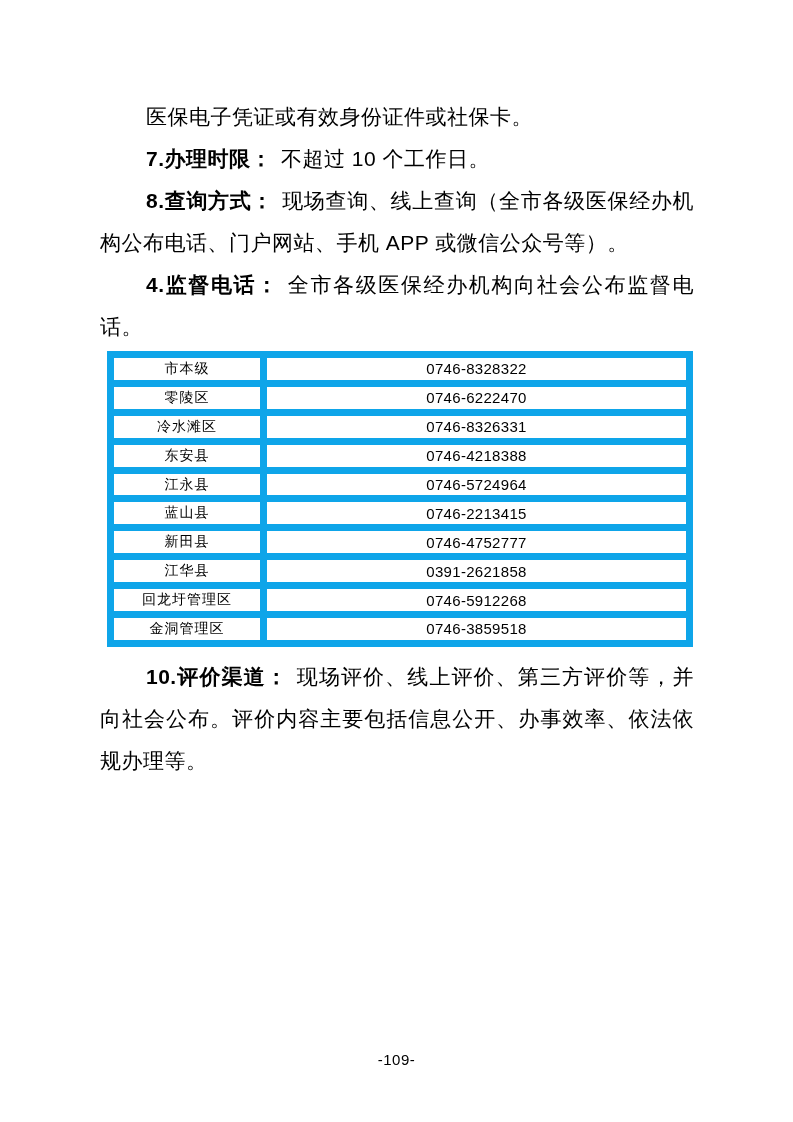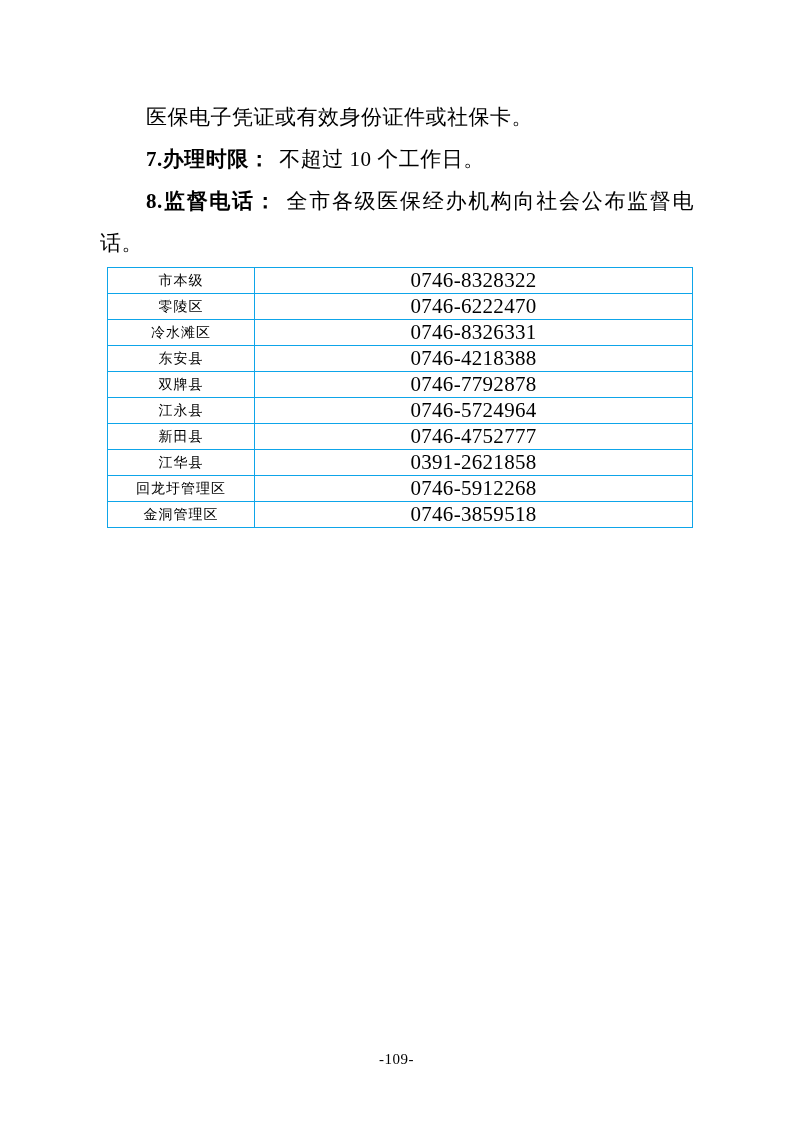--- a/index.html
+++ b/index.html
@@ -5,21 +5,21 @@
   html, body {
     margin: 0;
     padding: 0;
     background: #ffffff;
   }
   .page {
     position: relative;
     width: 793px;
     height: 1122px;
     background: #ffffff;
-    font-family: Liberation Serif, serif;
+    font-family: Liberation Sans, sans-serif;
     color: #000000;
     overflow: hidden;
   }
   .content {
     position: absolute;
     left: 100px;
     top: 96px;
     width: 594px;
   }
   .para {
@@ -37,34 +37,34 @@
   .para .sec-text {
     margin-left: 9px;
   }
   table.phone-table {
     border-collapse: collapse;
     table-layout: fixed;
     width: 586px;
     margin: 3px 0 0 7px;
   }
   table.phone-table td {
-    border: 1px solid #0ea5e9;
+    border: 7px solid #0ea5e9;
     height: 21.9px;
     padding: 0;
     text-align: center;
     vertical-align: middle;
     overflow: hidden;
   }
   td.region-cell {
     width: 146px;
     font-size: 14px;
     letter-spacing: 1px;
   }
   td.phone-cell {
-    font-size: 21px;
+    font-size: 15px;
     letter-spacing: 0.3px;
   }
   .para.after-table {
     margin-top: 9px;
   }
   .page-number {
     position: absolute;
     left: 0;
     top: 1051px;
     width: 100%;
@@ -80,23 +80,26 @@
   <div class="content">
 
     <p class="para">
       <span>医保电子凭证或有效身份证件或社保卡。</span>
     </p>
 
     <p class="para">
       <span class="sec-label">7.办理时限：</span><span class="sec-text">不超过 10 个工作日。</span>
     </p>
 
+    <p class="para">
+      <span class="sec-label">8.查询方式：</span><span class="sec-text">现场查询、线上查询（全市各级医保经办机构公布电话、门户网站、手机 APP 或微信公众号等）。</span>
+    </p>
 
     <p class="para">
-      <span class="sec-label">8.监督电话：</span><span class="sec-text">全市各级医保经办机构向社会公布监督电话。</span>
+      <span class="sec-label">4.监督电话：</span><span class="sec-text">全市各级医保经办机构向社会公布监督电话。</span>
     </p>
 
     <table class="phone-table">
       <tbody>
         <tr>
           <td class="region-cell">市本级</td>
           <td class="phone-cell">0746-8328322</td>
         </tr>
         <tr>
           <td class="region-cell">零陵区</td>
@@ -104,43 +107,46 @@
         </tr>
         <tr>
           <td class="region-cell">冷水滩区</td>
           <td class="phone-cell">0746-8326331</td>
         </tr>
         <tr>
           <td class="region-cell">东安县</td>
           <td class="phone-cell">0746-4218388</td>
         </tr>
         <tr>
-          <td class="region-cell">双牌县</td>
-          <td class="phone-cell">0746-7792878</td>
+          <td class="region-cell">江永县</td>
+          <td class="phone-cell">0746-5724964</td>
         </tr>
         <tr>
-          <td class="region-cell">江永县</td>
-          <td class="phone-cell">0746-5724964</td>
+          <td class="region-cell">蓝山县</td>
+          <td class="phone-cell">0746-2213415</td>
         </tr>
         <tr>
           <td class="region-cell">新田县</td>
           <td class="phone-cell">0746-4752777</td>
         </tr>
         <tr>
           <td class="region-cell">江华县</td>
           <td class="phone-cell">0391-2621858</td>
         </tr>
         <tr>
           <td class="region-cell">回龙圩管理区</td>
           <td class="phone-cell">0746-5912268</td>
         </tr>
         <tr>
           <td class="region-cell">金洞管理区</td>
           <td class="phone-cell">0746-3859518</td>
         </tr>
       </tbody>
     </table>
 
+    <p class="para after-table">
+      <span class="sec-label">10.评价渠道：</span><span class="sec-text">现场评价、线上评价、第三方评价等，并向社会公布。评价内容主要包括信息公开、办事效率、依法依规办理等。</span>
+    </p>
 
   </div>
 
   <div class="page-number">-109-</div>
 </div>
 
 </body></html>

